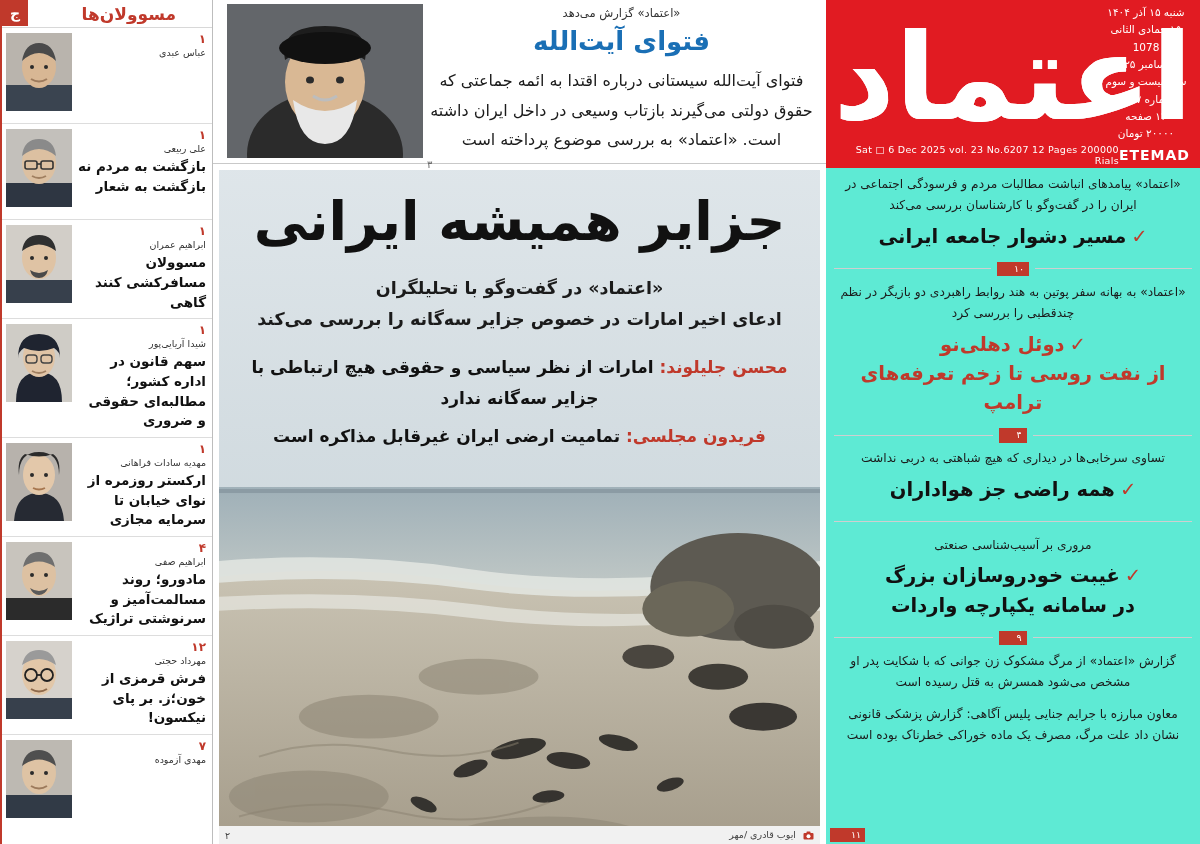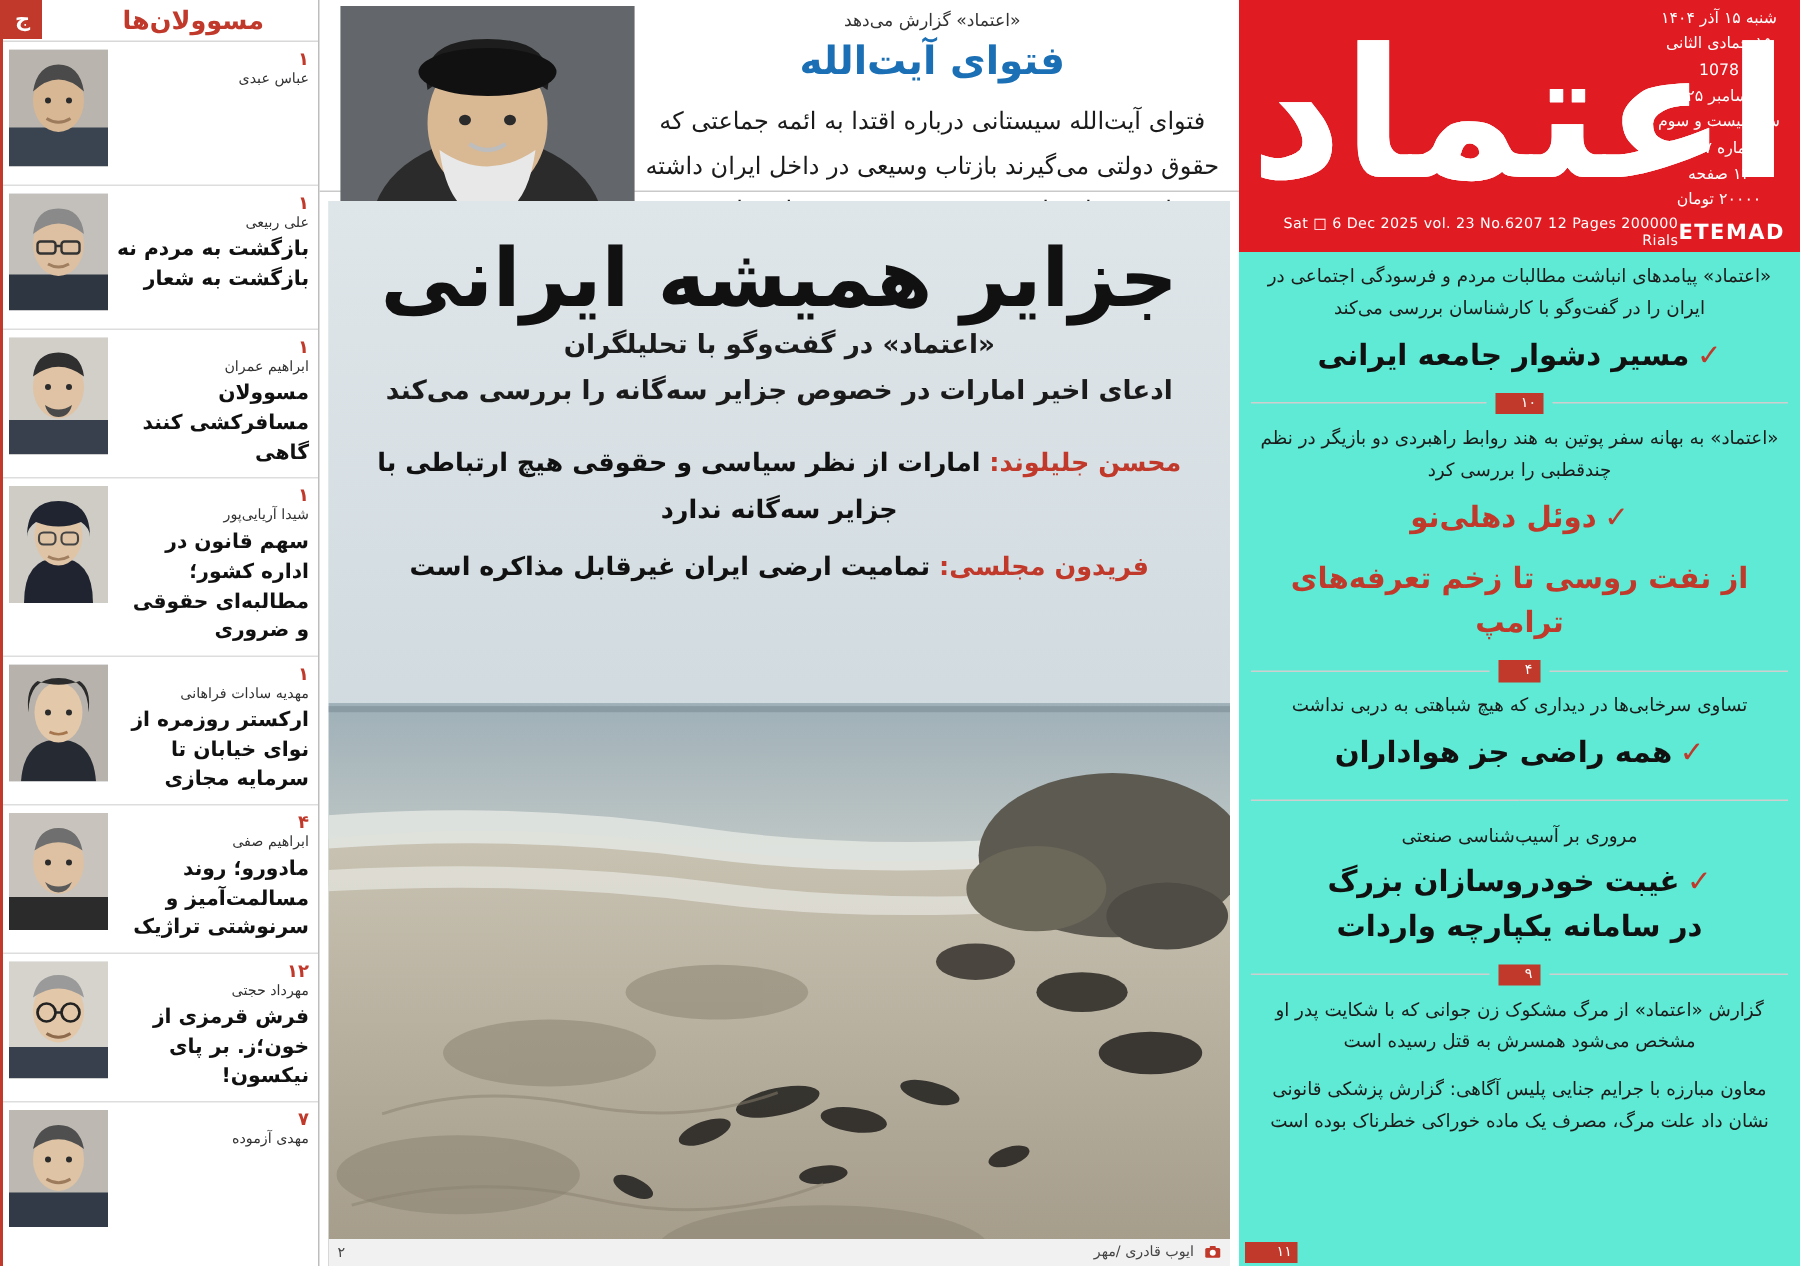--- a/index.html
+++ b/index.html
@@ -94,21 +94,21 @@
     background: #fff;
     border-left: 1px solid #bdbdbd;
     position: relative;
     order: 1;
     display: flex;
     flex-direction: column;
   }
   .top-teaser {
     display: flex;
     flex-direction: row;
-    height: 128px;
+    height: 164px;
     border-bottom: 1px solid #c9c9c9;
     padding: 4px 6px 6px 4px;
   }
   .top-teaser .t-photo {
     width: 196px; height: 154px;
     flex: 0 0 196px;
     background: #777;
     overflow: hidden;
     position: relative;
     margin-left: 10px;
@@ -159,20 +159,21 @@
     padding: 24px 18px 12px 18px;
     direction: rtl;
     text-align: center;
   }
   .lead-title {
     font-size: 54px;
     font-weight: bold;
     color: #111;
     letter-spacing: -2px;
     line-height: 1.05;
+    margin-bottom: 22px;
   }
   .lead-sub {
     font-size: 17.5px;
     font-weight: bold;
     color: #1b1b1b;
     line-height: 1.8;
     margin-bottom: 16px;
   }
   .lead-q { font-size: 17px; line-height: 1.85; color: #111; font-weight: bold; }
   .lead-q .nm { color: #c0392b; }
@@ -624,21 +625,21 @@
       </div>
       <div class="sep">
         <span class="pg">۱۰</span>
       </div>
 
       <div class="li">
         <div class="teaser">«اعتماد» به بهانه سفر پوتین به هند روابط راهبردی دو بازیگر در نظم چندقطبی را بررسی کرد</div>
         <div class="hl red">
           <span class="chk">✓</span><span>دوئل دهلی‌نو</span>
         </div>
-        <div class="hl red" style="margin-top:12px;">از نفت روسی تا زخم تعرفه‌های ترامپ</div>
+        <div class="hl red" style="margin-top:0;">از نفت روسی تا زخم تعرفه‌های ترامپ</div>
       </div>
       <div class="sep">
         <span class="pg">۴</span>
       </div>
 
       <div class="li">
         <div class="teaser">تساوی سرخابی‌ها در دیداری که هیچ شباهتی به دربی نداشت</div>
         <div class="hl">
           <span class="chk">✓</span><span>همه راضی جز هواداران</span>
         </div>

